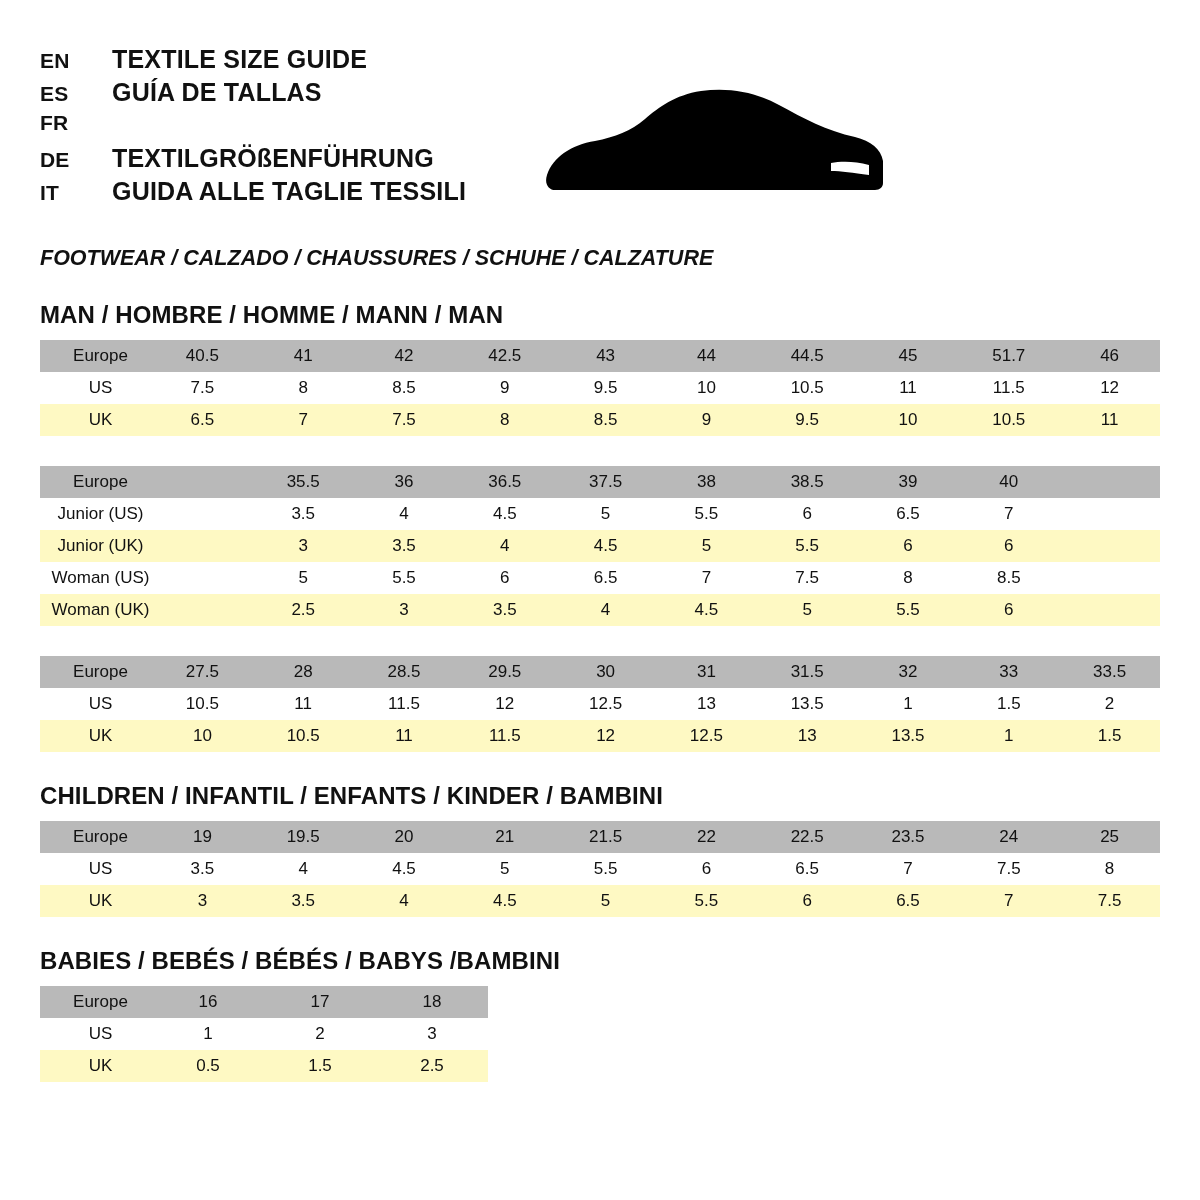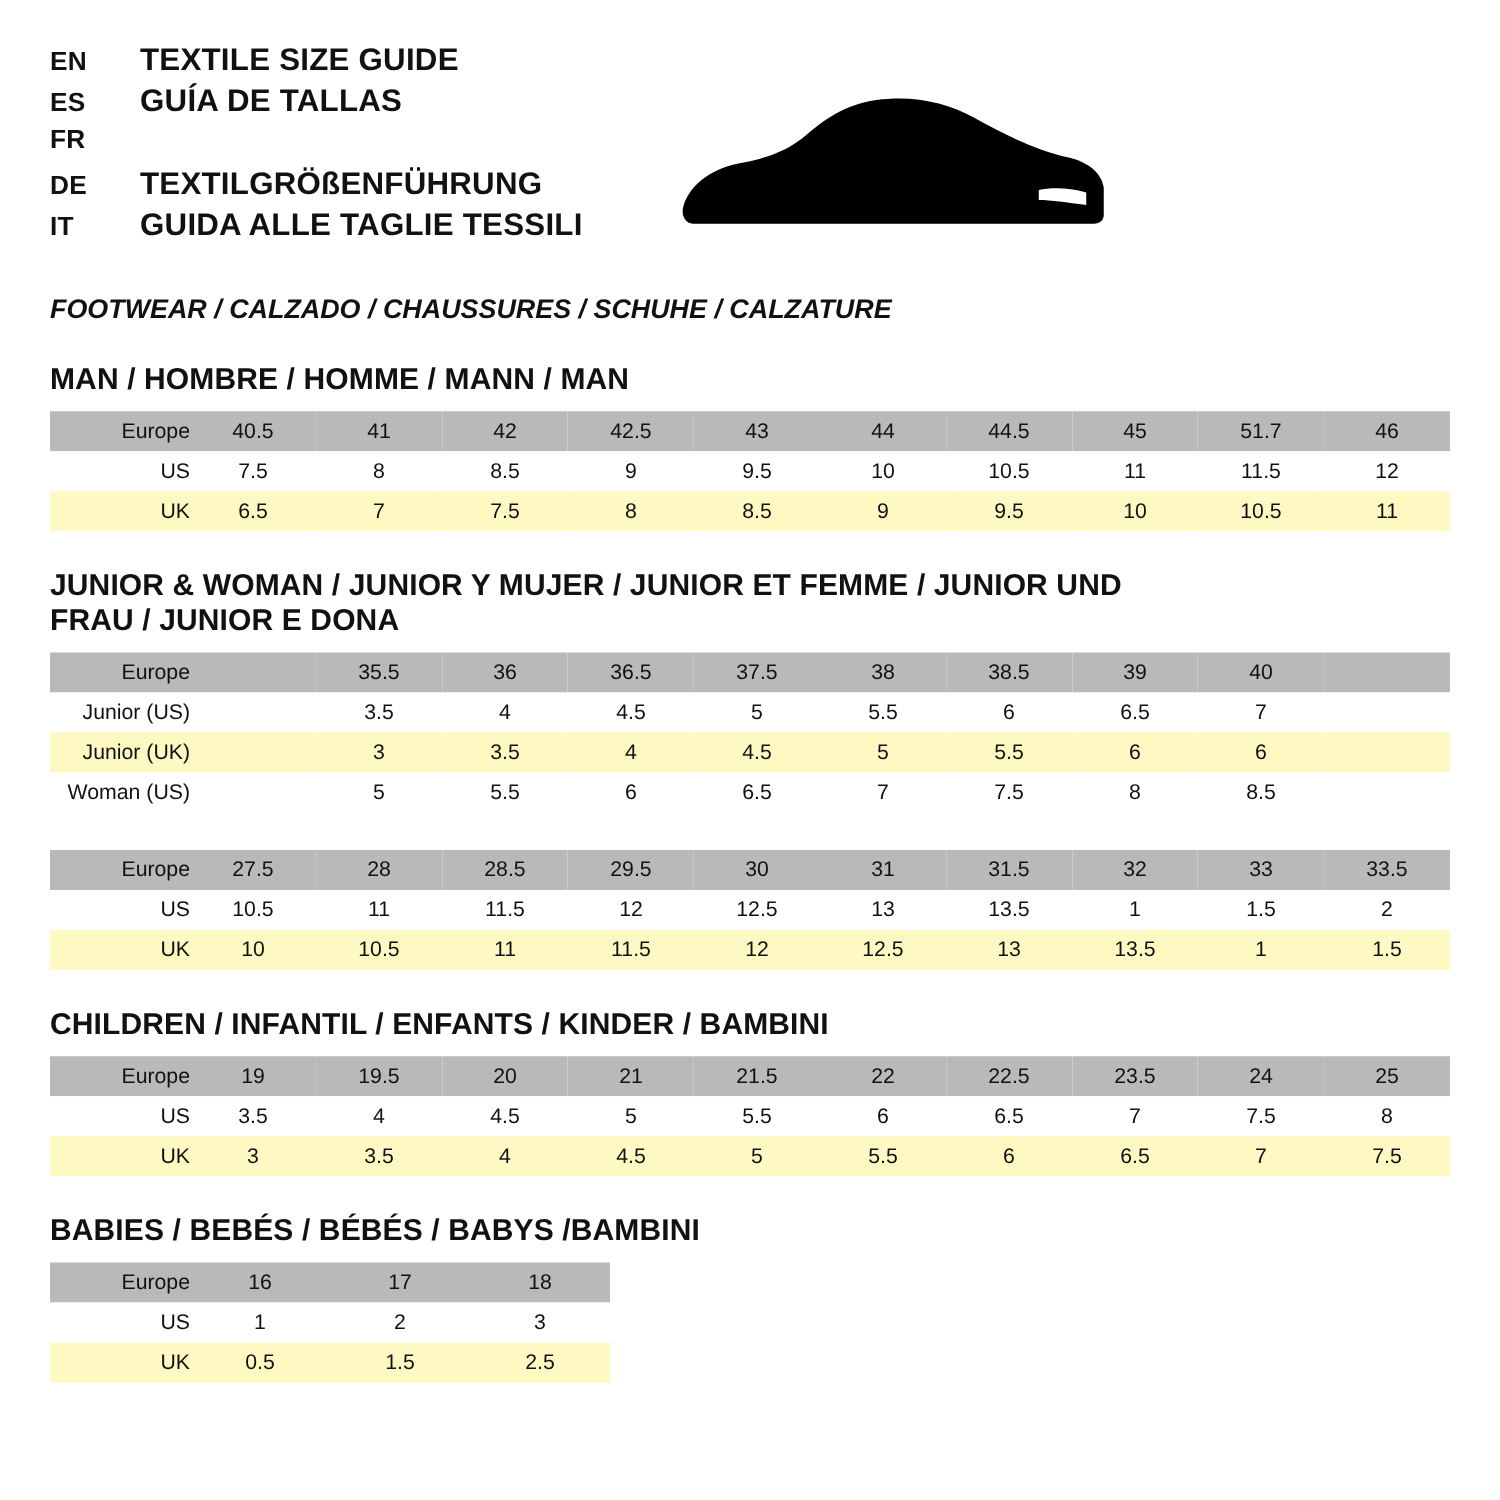--- a/index.html
+++ b/index.html
@@ -13,21 +13,21 @@
     font-family: "Liberation Sans", sans-serif;
     color: #111111;
     position: relative;
     overflow: hidden;
   }
   .page {
     position: relative;
     width: 970px;
     height: 1200px;
     box-sizing: border-box;
-    padding: 34px 40px 0 40px;
+    padding: 45px 40px 0 40px;
   }
 
   
   .header {
     display: flex;
     align-items: flex-start;
     justify-content: space-between;
   }
   .lang-block {
     display: block;
@@ -90,21 +90,21 @@
   }
   td {
     height: 32px;
     padding: 0;
     text-align: center;
     vertical-align: middle;
     font-size: 17px;
     color: #111111;
   }
   td.label {
-    text-align: right;
+    text-align: center;
     padding-left: 9px;
   }
   tr.head td {
     background: #b9b9b9;
     font-weight: normal;
   }
   tr.odd td {
     background: #ffffff;
   }
   tr.even td {
@@ -209,21 +209,20 @@
         <td>9.5</td>
         <td>10</td>
         <td>10.5</td>
         <td>11</td>
       </tr>
     </tbody>
       </table>
   </div>
 
   <div class="block">
-    <div class="section-title">JUNIOR &amp; WOMAN / JUNIOR Y MUJER / JUNIOR ET FEMME / JUNIOR UND FRAU / JUNIOR E DONA</div>
     <table class="full">
       <colgroup>
           <col class="c0">
           <col class="cx">
           <col class="cx">
           <col class="cx">
           <col class="cx">
           <col class="cx">
           <col class="cx">
           <col class="cx">
@@ -275,20 +274,33 @@
         <td class="label">Woman (US)</td>
         <td></td>
         <td>5</td>
         <td>5.5</td>
         <td>6</td>
         <td>6.5</td>
         <td>7</td>
         <td>7.5</td>
         <td>8</td>
         <td>8.5</td>
+        <td></td>
+      </tr>
+      <tr class="even">
+        <td class="label">Woman (UK)</td>
+        <td></td>
+        <td>2.5</td>
+        <td>3</td>
+        <td>3.5</td>
+        <td>4</td>
+        <td>4.5</td>
+        <td>5</td>
+        <td>5.5</td>
+        <td>6</td>
         <td></td>
       </tr>
     </tbody>
       </table>
   </div>
 
   <div class="block">
     <table class="full">
       <colgroup>
           <col class="c0">

